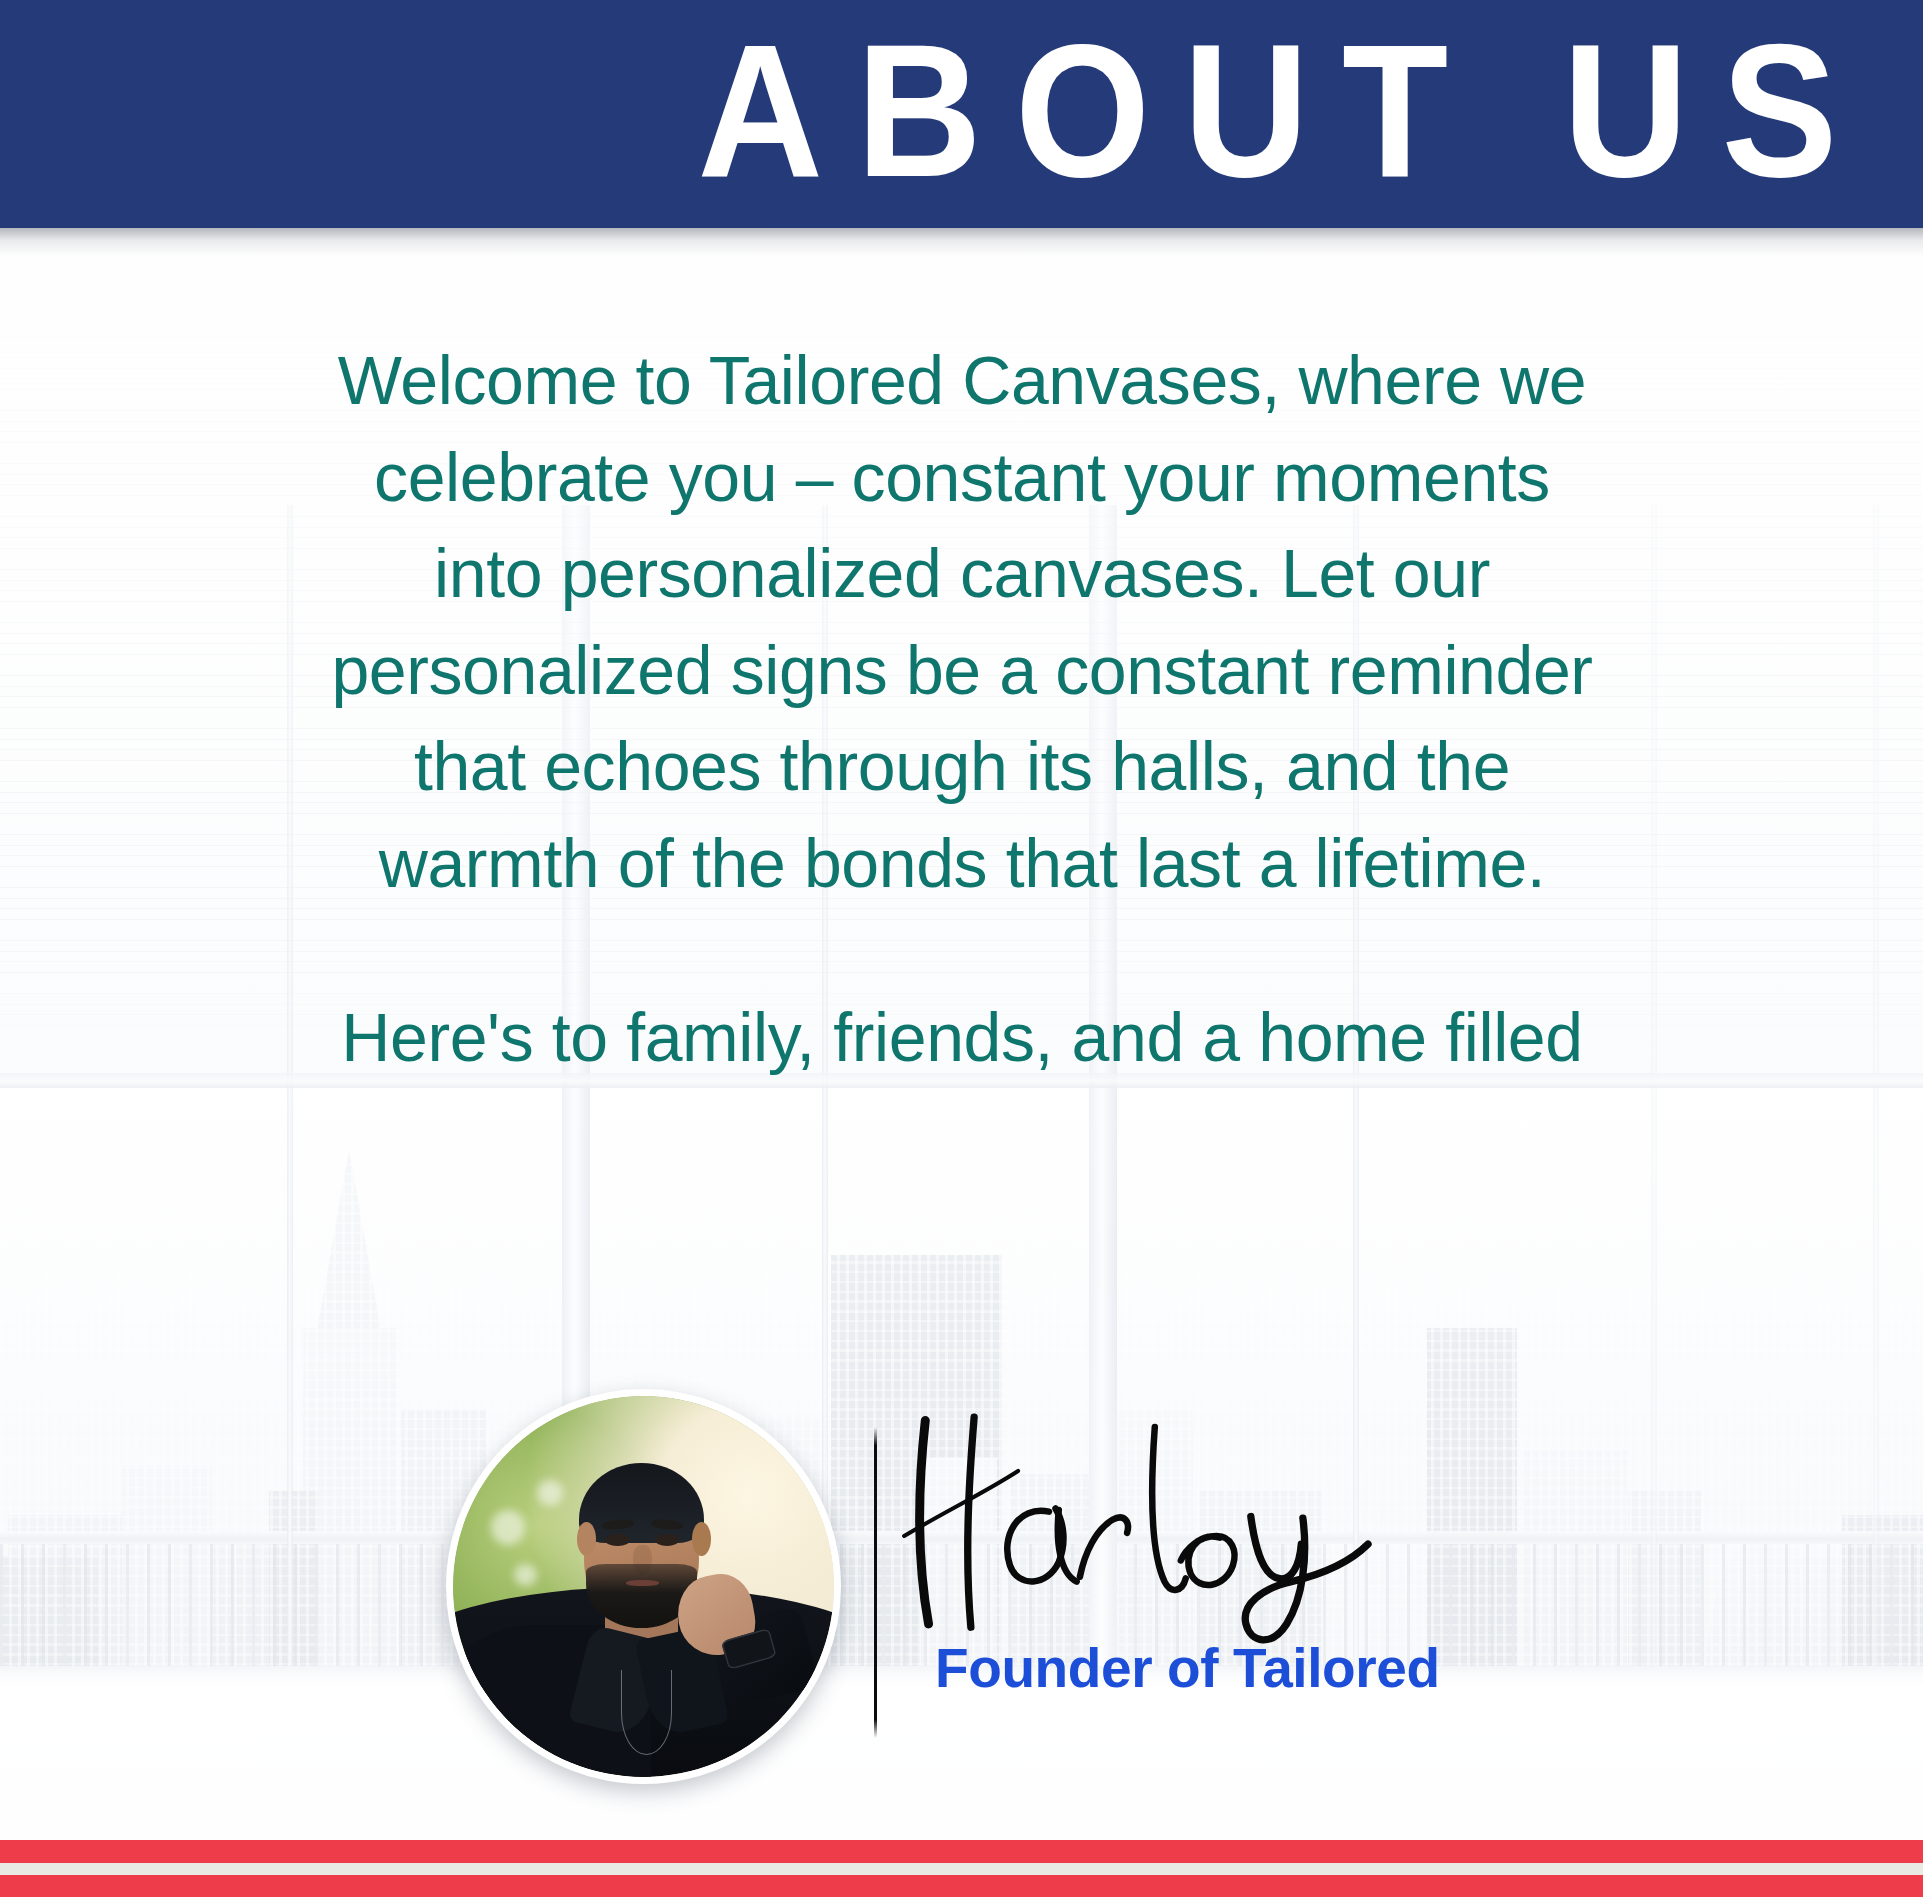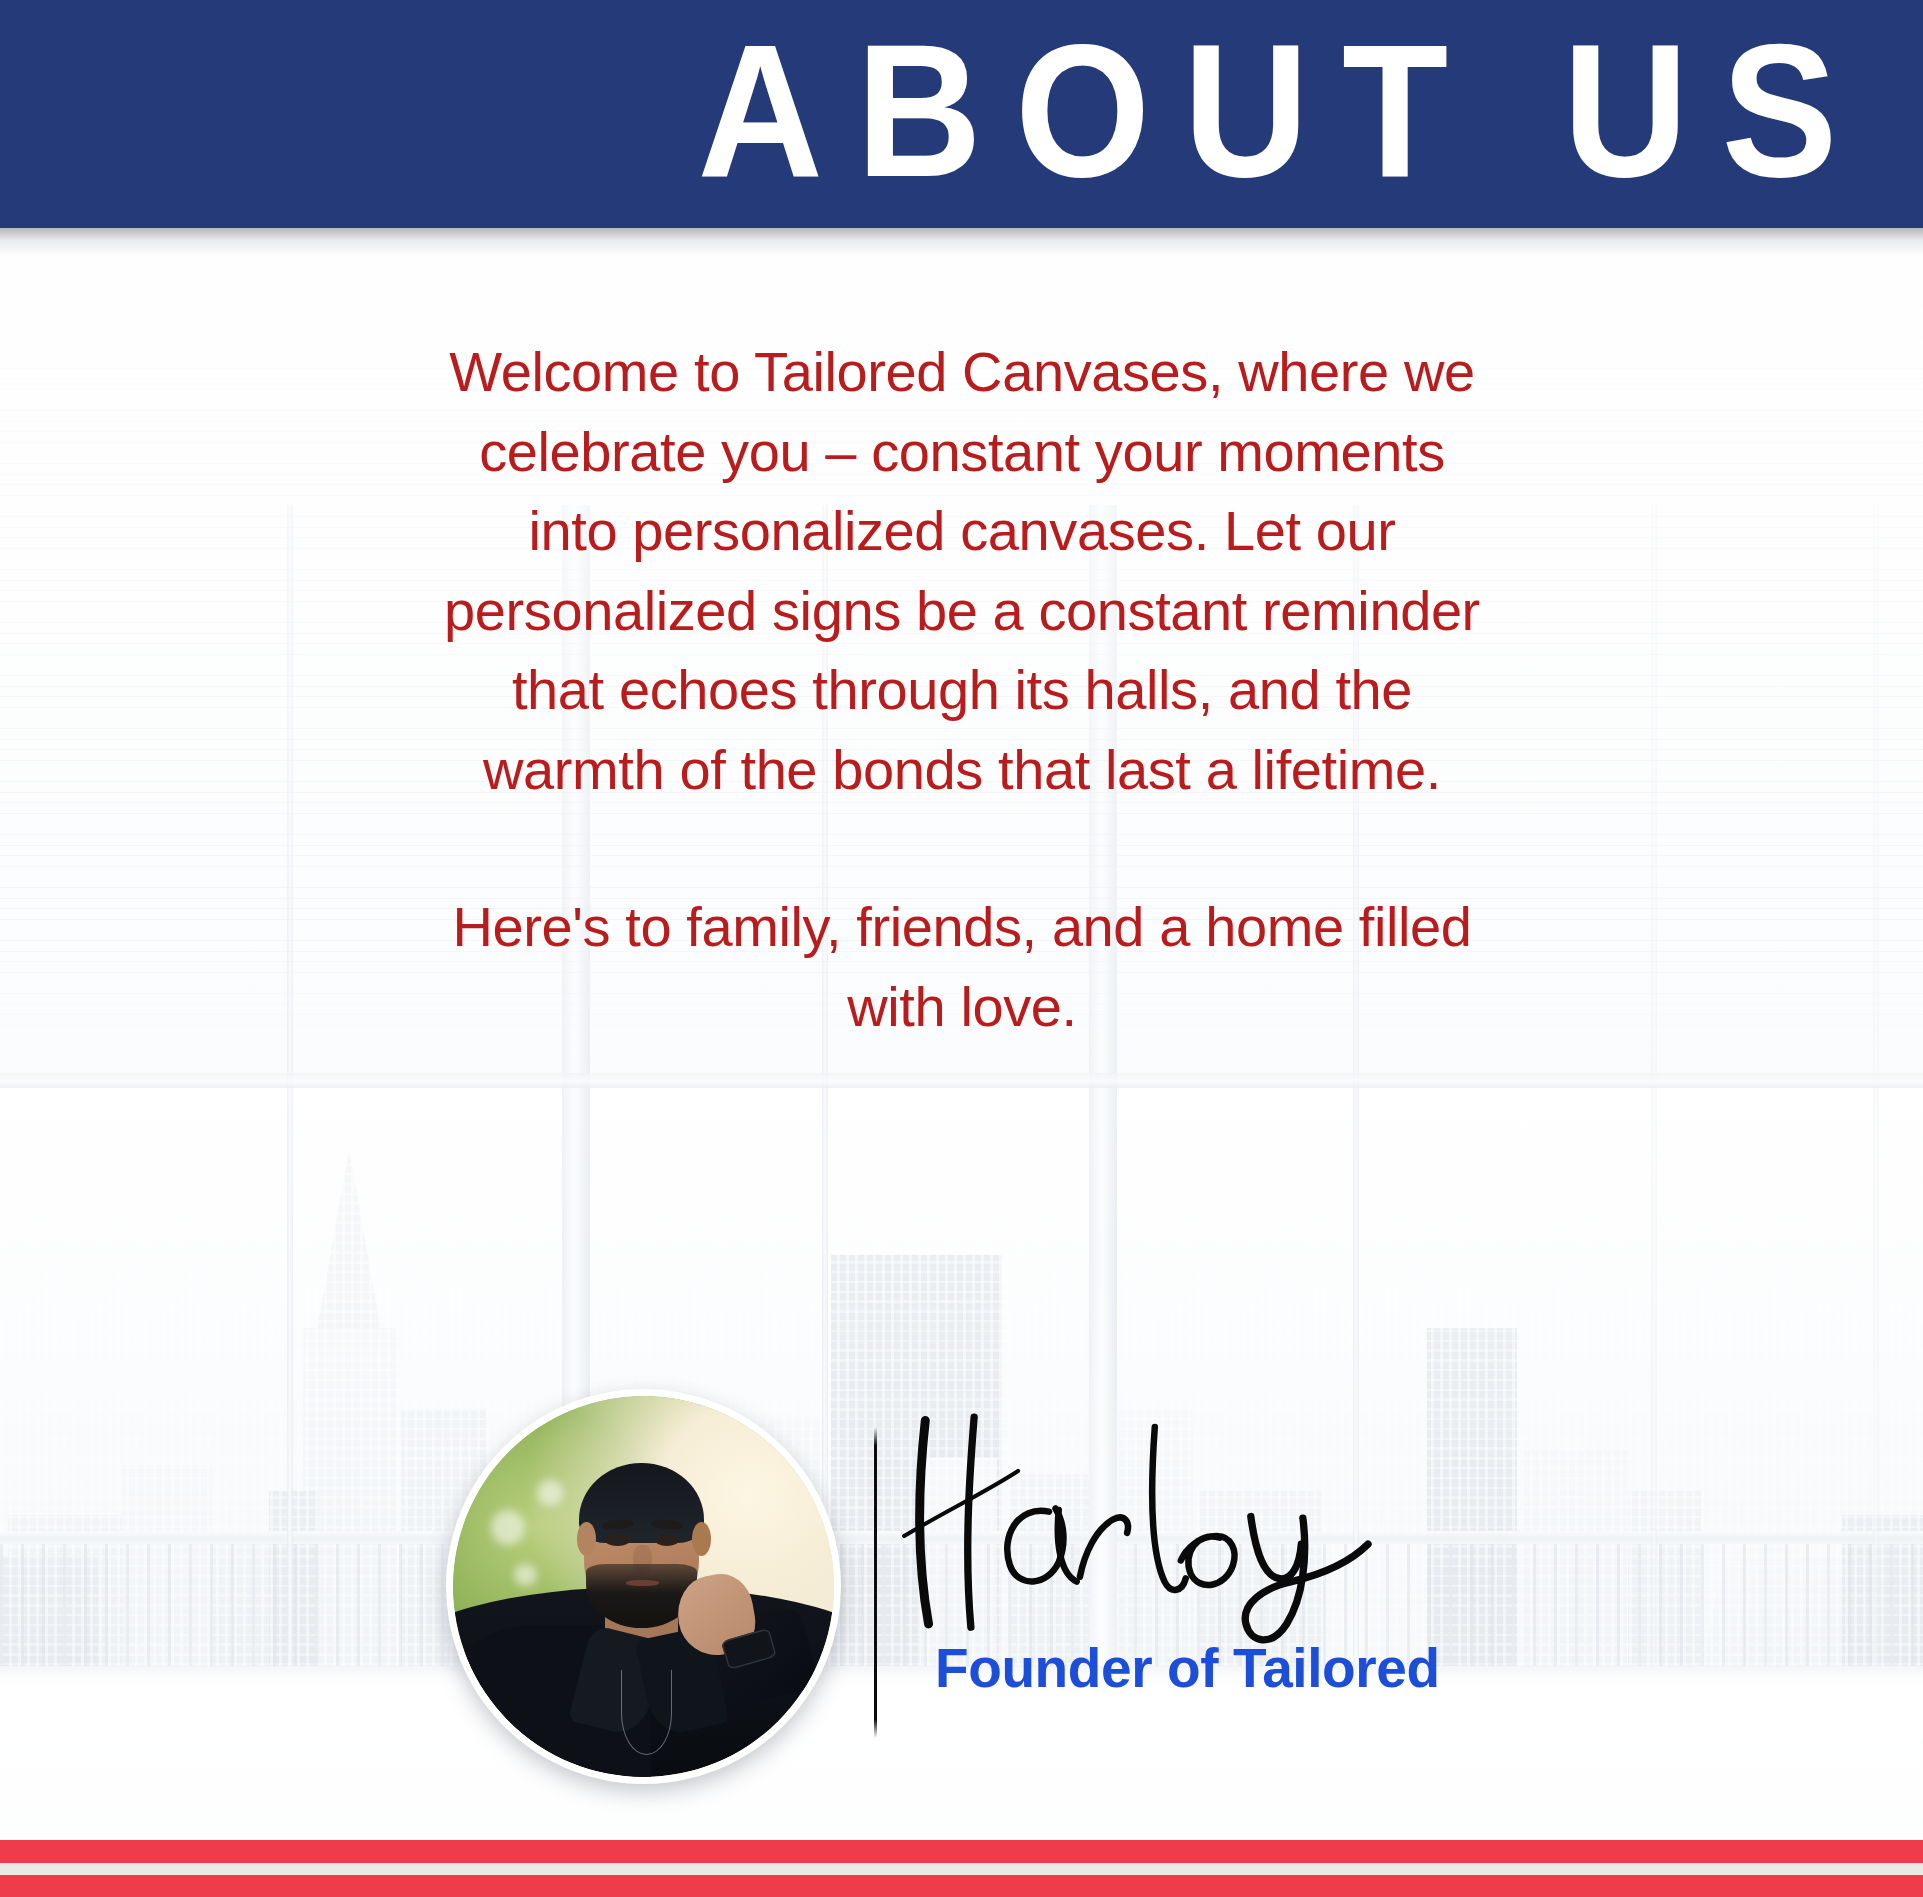--- a/index.html
+++ b/index.html
@@ -119,23 +119,23 @@
   }
   #banner-shadow{
     position:absolute;left:0;top:228px;width:1923px;height:28px;
     background:linear-gradient(180deg,rgba(120,126,136,.55),rgba(160,166,176,.22) 45%,rgba(255,255,255,0));
   }
 
   
   #copy{
     position:absolute;left:229px;top:332px;width:1466px;
     text-align:center;
-    color:#b91c1c;
+    color:#0f766e;
     font-family:"Liberation Sans", sans-serif;
-    font-size:56px;
+    font-size:68px;
     line-height:1.42;
     font-weight:400;
     letter-spacing:-0.4px;
   }
   #copy p{margin:0;}
   #copy .gap{height:78px;}
 
   
   #avatar{
     position:absolute;left:446px;top:1389px;width:381px;height:381px;
@@ -311,21 +311,20 @@
 
 <div id="copy">
   <p>Welcome to Tailored Canvases, where we</p>
   <p>celebrate you – constant your moments</p>
   <p>into personalized canvases. Let our</p>
   <p>personalized signs be a constant reminder</p>
   <p>that echoes through its halls, and the</p>
   <p>warmth of the bonds that last a lifetime.</p>
   <div class="gap"></div>
   <p>Here's to family, friends, and a home filled</p>
-  <p>with love.</p>
 </div>
 
 <div id="avatar">
   <div class="photo">
     <div class="av-bg"></div>
     <div class="av-bokeh" style="left:10%;top:30%;width:9%;height:9%;"></div>
     <div class="av-bokeh" style="left:22%;top:22%;width:7%;height:7%;"></div>
     <div class="av-bokeh" style="left:16%;top:44%;width:6%;height:6%;"></div>
     <div class="av-bokeh" style="left:80%;top:56%;width:8%;height:8%;"></div>
     <div class="av-body"></div>

